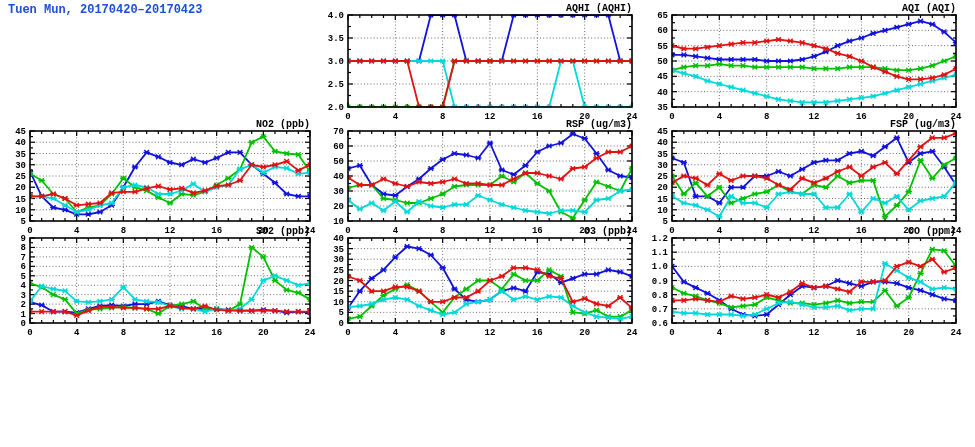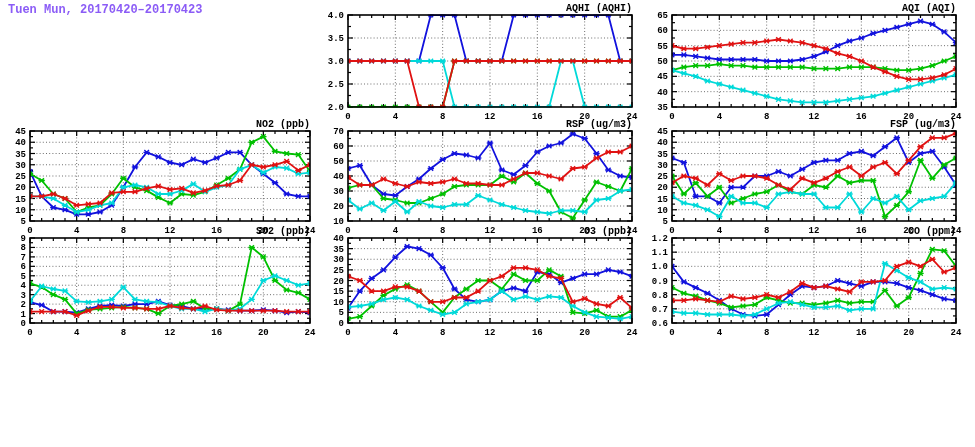--- a/index.html
+++ b/index.html
@@ -1,18 +1,18 @@
 <!DOCTYPE html>
 <html><head>
 <meta charset="utf-8">
 <style>
   html,body{margin:0;padding:0;background:#ffffff;}
   .canvas{position:relative;width:975px;height:447px;background:#ffffff;overflow:hidden;
           font-family:"Liberation Mono","DejaVu Sans Mono",monospace;}
-  .main-title{position:absolute;left:8px;top:3px;font-size:12px;font-weight:bold;color:#8b5cf6;
+  .main-title{position:absolute;left:8px;top:3px;font-size:12px;font-weight:bold;color:#1d4ed8;
               letter-spacing:0px;white-space:pre;}
   .chart{position:absolute;}
   .col-l{left:0px;width:320px;}
   .col-m{left:318px;width:324px;}
   .col-r{left:642px;width:324px;}
   .row-t{top:0px;height:124px;}
   .row-m{top:116px;height:122px;}
   .row-b{top:223px;height:117px;}
   svg text{font-family:"Liberation Mono","DejaVu Sans Mono",monospace;font-weight:bold;fill:#000;}
 </style>

